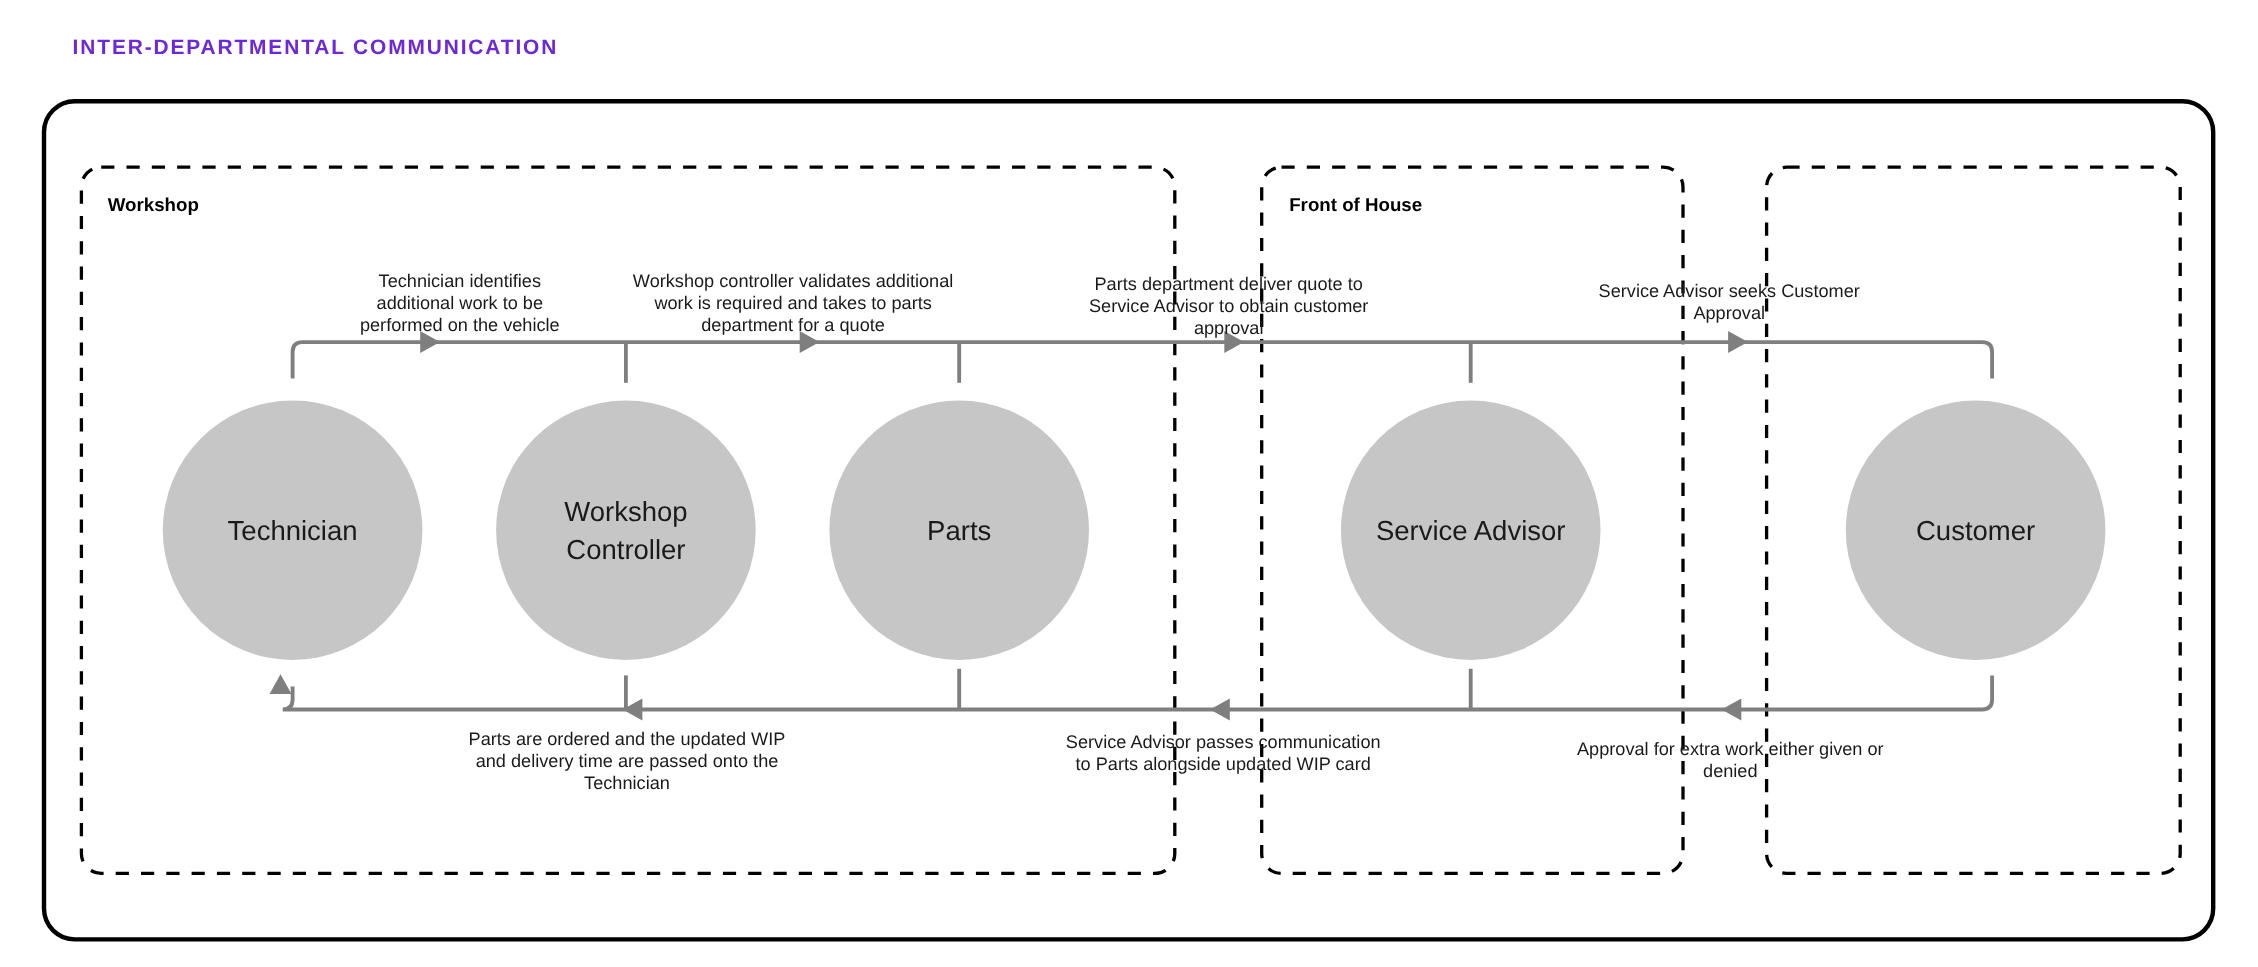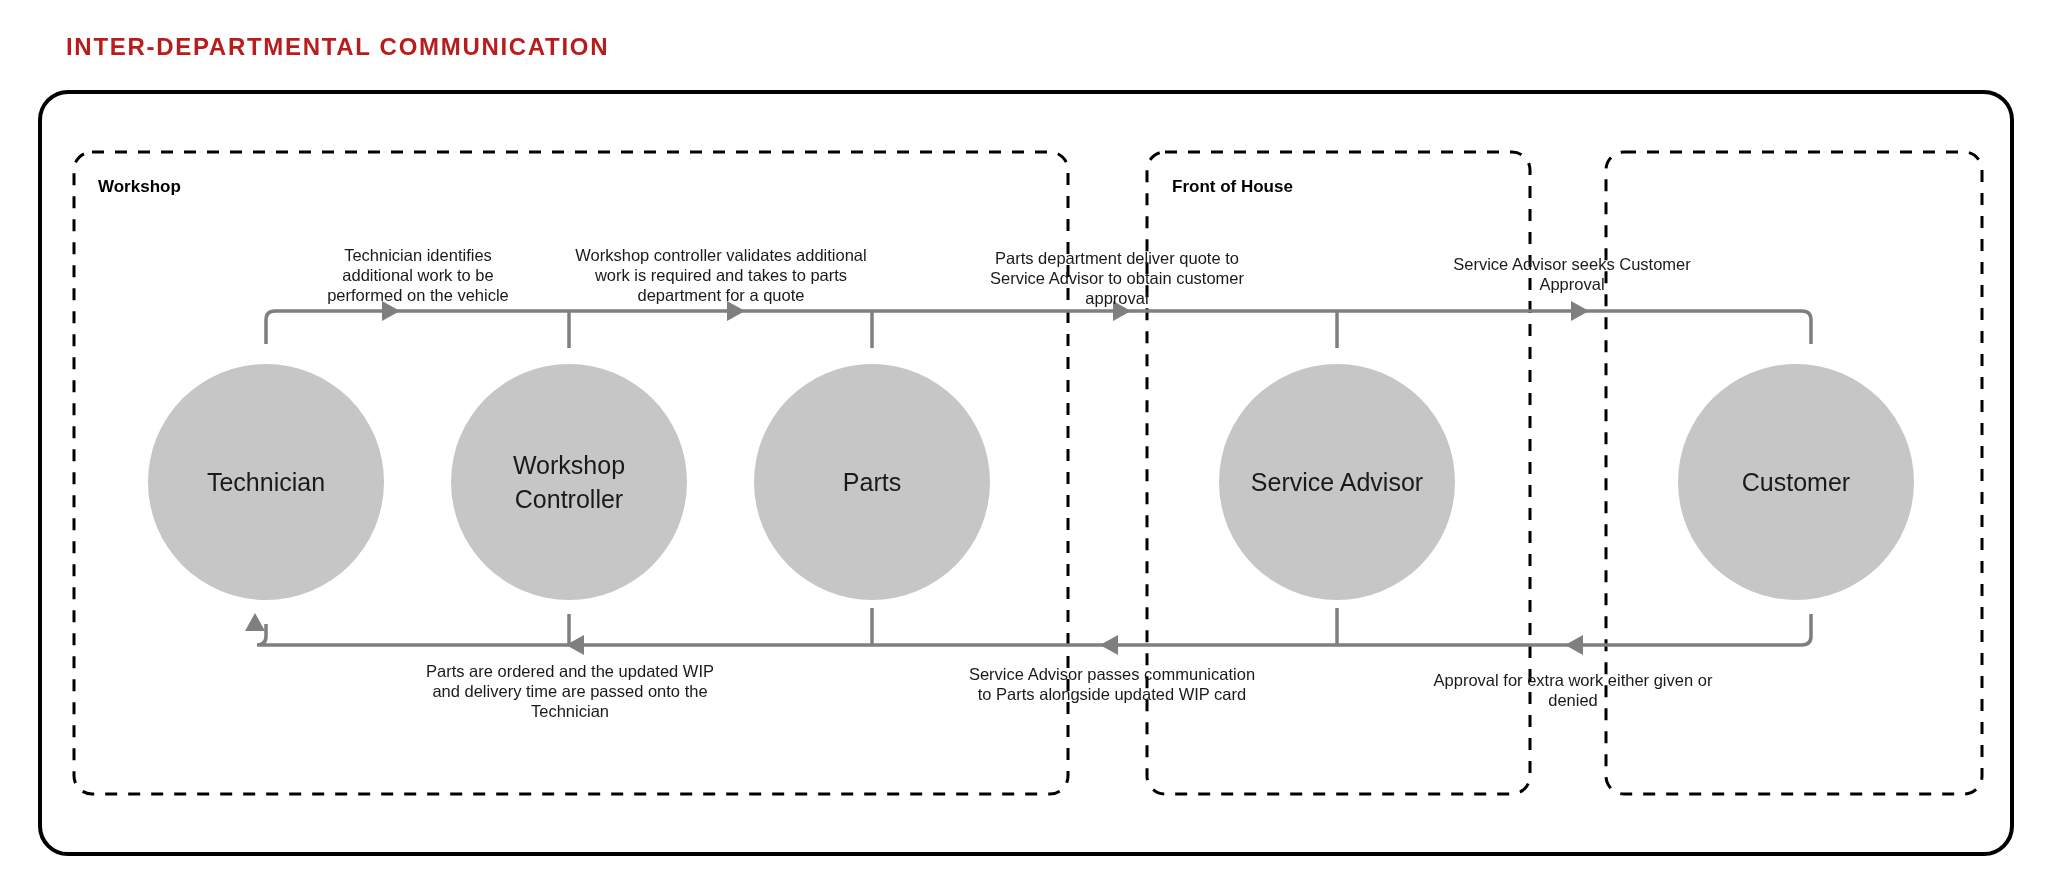--- a/index.html
+++ b/index.html
@@ -16,24 +16,24 @@
   #page-root {
     position: relative;
     width: 2053px;
     height: 879px;
   }
   .page-title {
     position: absolute;
     left: 66px;
     top: 33px;
     font-family: "Liberation Sans", sans-serif;
-    font-size: 24px;
+    font-size: 19px;
     font-weight: bold;
     letter-spacing: 1.7px;
-    color: #b91c1c;
+    color: #6d28d9;
     white-space: nowrap;
   }
   #diagram-svg {
     position: absolute;
     left: 0;
     top: 0;
   }
   .lane-title {
     font-family: "Liberation Sans", sans-serif;
     font-size: 17px;

